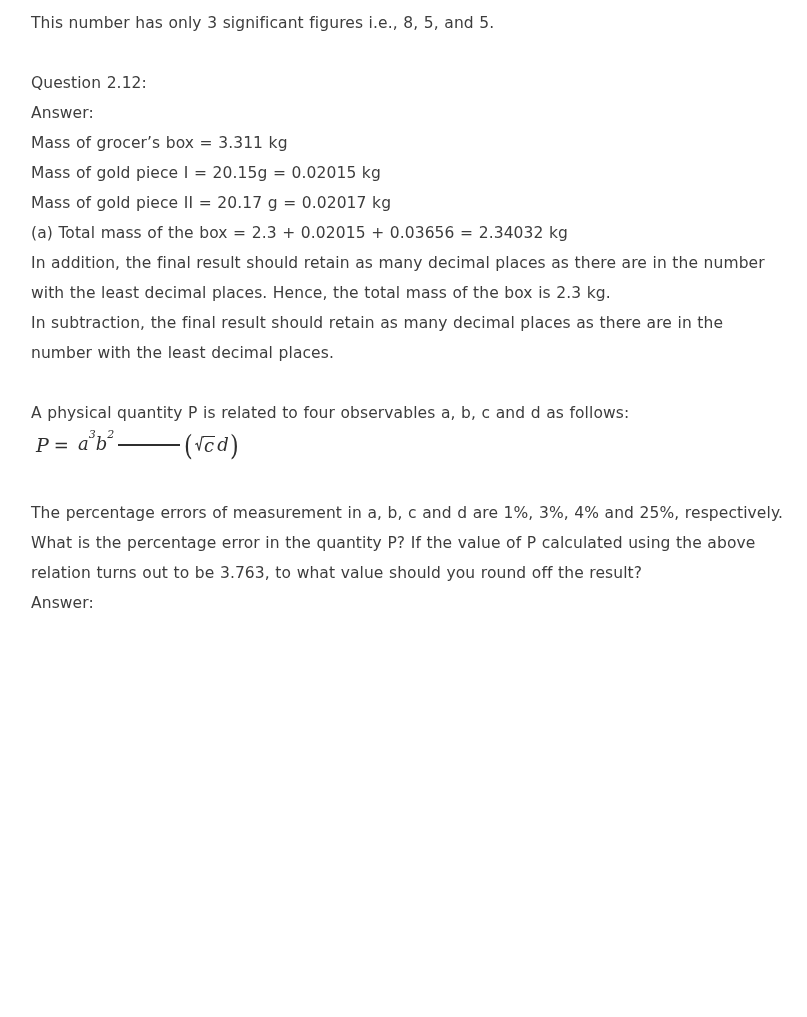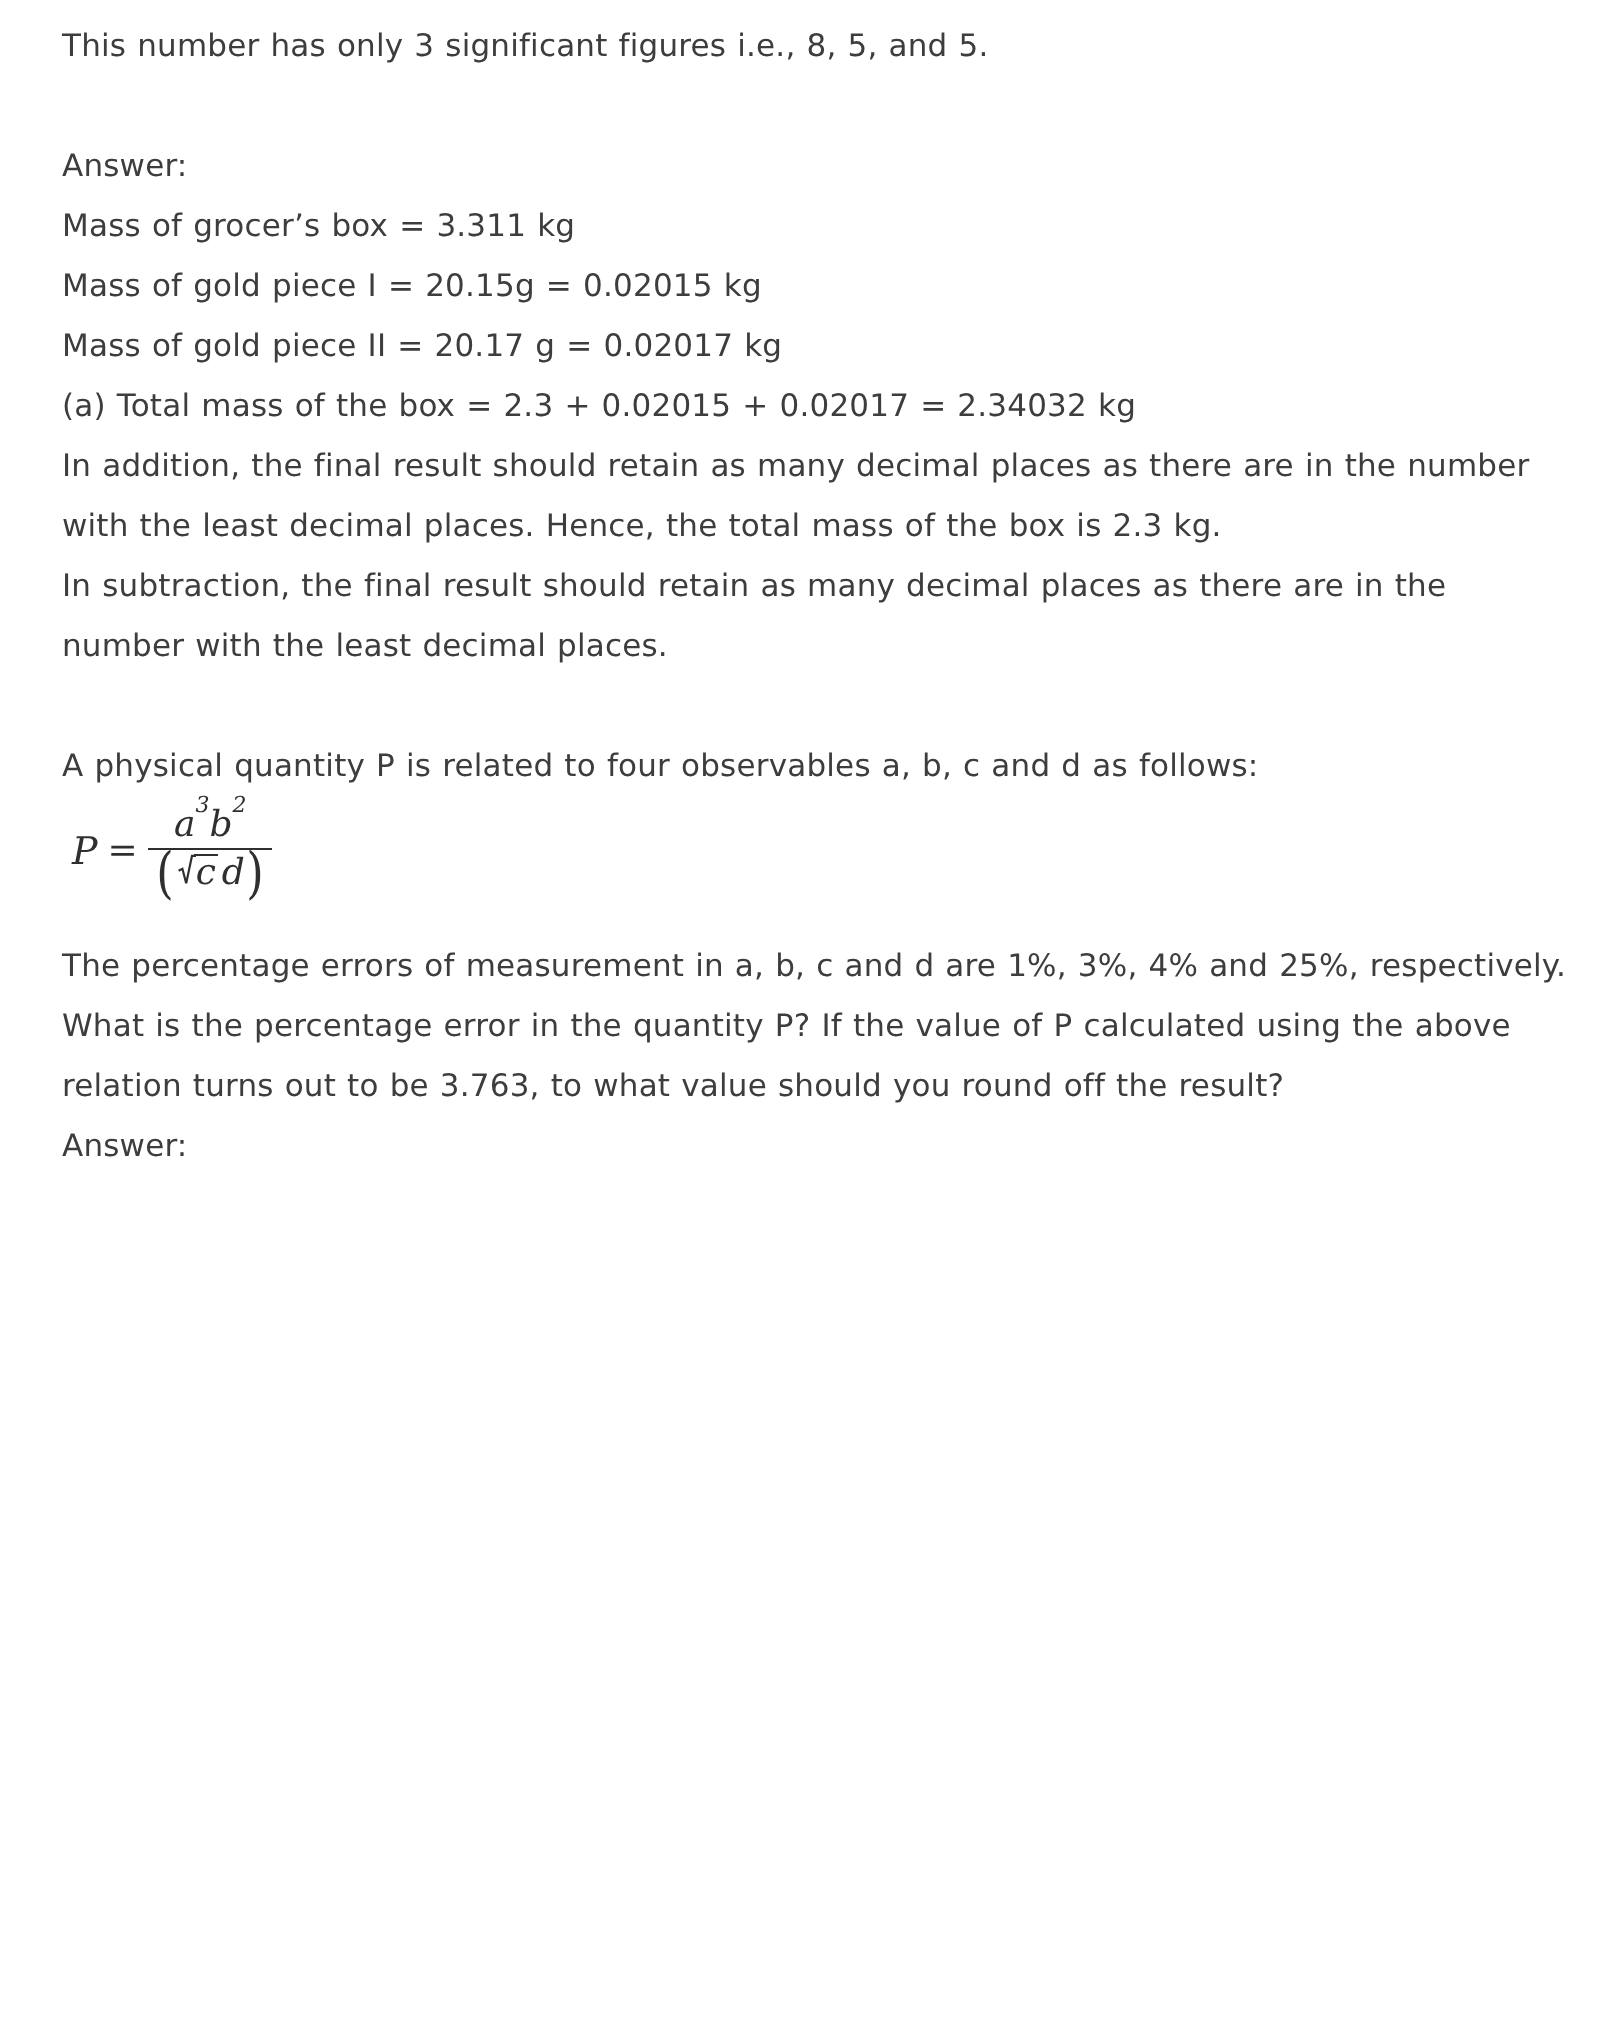--- a/index.html
+++ b/index.html
@@ -62,21 +62,21 @@
     font-size: 19px;
     padding-right: 3px;
   }
   .f-eq {
     font-size: 18px;
     font-style: normal;
     padding: 0 5px 0 2px;
   }
   .frac {
     display: inline-flex;
-    flex-direction: column;
+    flex-direction: row;
     align-items: center;
     vertical-align: middle;
   }
   .frac .num {
     font-style: italic;
     font-size: 18px;
     padding: 0 4px 1px 4px;
     line-height: 1.05;
     white-space: nowrap;
   }
@@ -136,31 +136,32 @@
 </head>
 <body>
 
 <div class="page">
   <div class="content">
 
     <p class="line para">This number has only 3 significant figures i.e., 8, 5, and 5.</p>
 
     <div class="gap-lg"></div>
 
+    <p class="line para">Question 2.12:</p>
 
 
     <p class="line para">Answer:</p>
 
     <p class="line para">Mass of grocer’s box = 3.311 kg</p>
 
     <p class="line para">Mass of gold piece I = 20.15g = 0.02015 kg</p>
 
     <p class="line para">Mass of gold piece II = 20.17 g = 0.02017 kg</p>
 
-    <p class="line para">(a) Total mass of the box = 2.3 + 0.02015 + 0.02017 = 2.34032 kg</p>
+    <p class="line para">(a) Total mass of the box = 2.3 + 0.02015 + 0.03656 = 2.34032 kg</p>
 
     <p class="line para">In addition, the final result should retain as many decimal places as there are in the number with the least decimal places. Hence, the total mass of the box is 2.3 kg.</p>
 
 
     <p class="line para">In subtraction, the final result should retain as many decimal places as there are in the number with the least decimal places.</p>
 
     <div class="gap-lg"></div>
 
 
     <p class="line para">A physical quantity P is related to four observables a, b, c and d as follows:</p>

